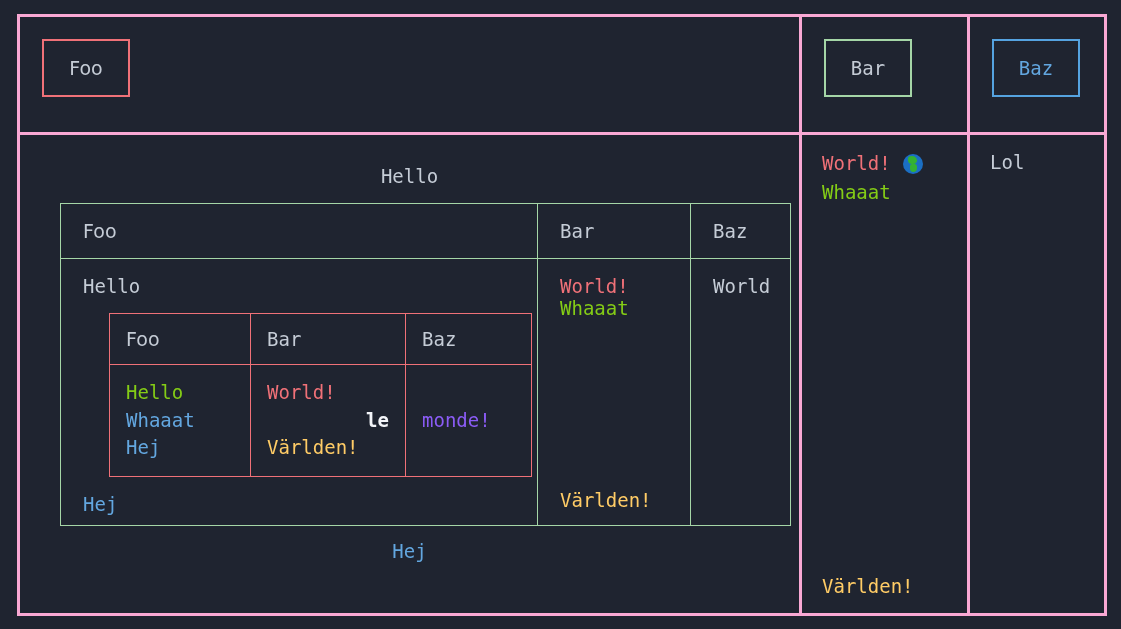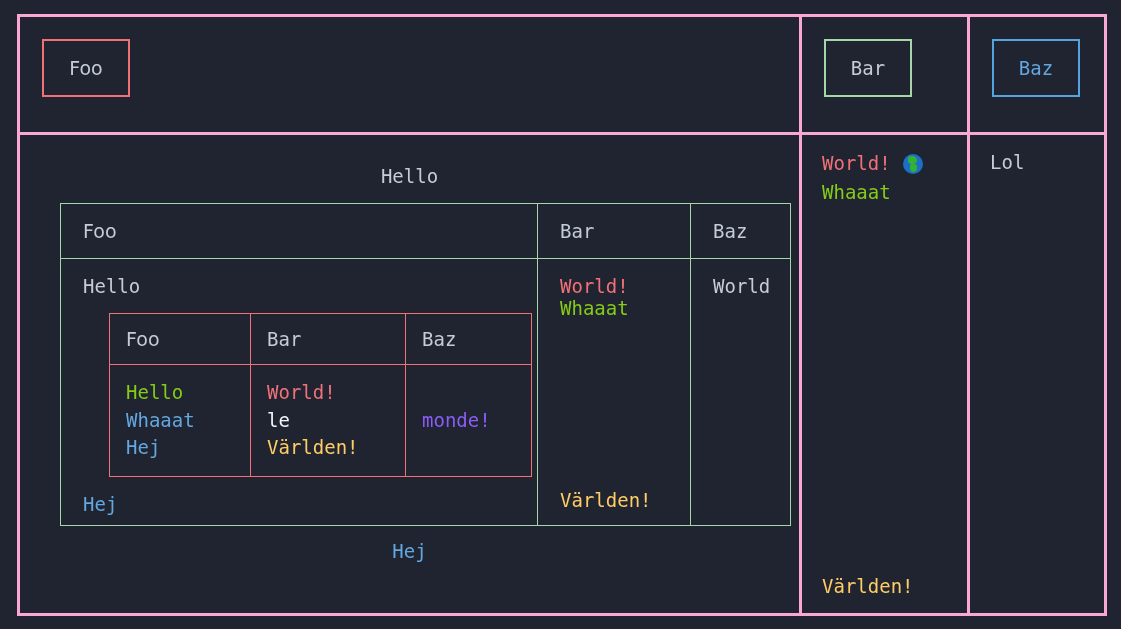--- a/index.html
+++ b/index.html
@@ -120,21 +120,21 @@
   .in-c3 { width: 126px; }
   th.in-foo { text-align: center; font-family: "DejaVu Sans","Liberation Sans",sans-serif; }
   td.in-left { text-align: right; line-height: 1.45; }
   td.in-mid  { text-align: left;  line-height: 1.45; }
   td.in-right{ text-align: center; color: #8b5cf6; }
 
   .sans { font-family: "DejaVu Sans", "Liberation Sans", sans-serif; }
   .red    { color: #f07178; }
   .blue   { color: #63a7e0; }
   .yellow { color: #ffcc66; }
-  .white-bold { color: #f2f4f8; font-weight: normal; }
+  .white-bold { color: #f2f4f8; font-weight: bold; text-align: right; }
   .grey   { color: #84cc16; }
   .globe {
     display: inline-block;
     width: 20px; height: 20px;
     border-radius: 50%;
     background: #1b6fc4;
     position: relative;
     vertical-align: -4px;
     margin-left: 12px;
     overflow: hidden;

